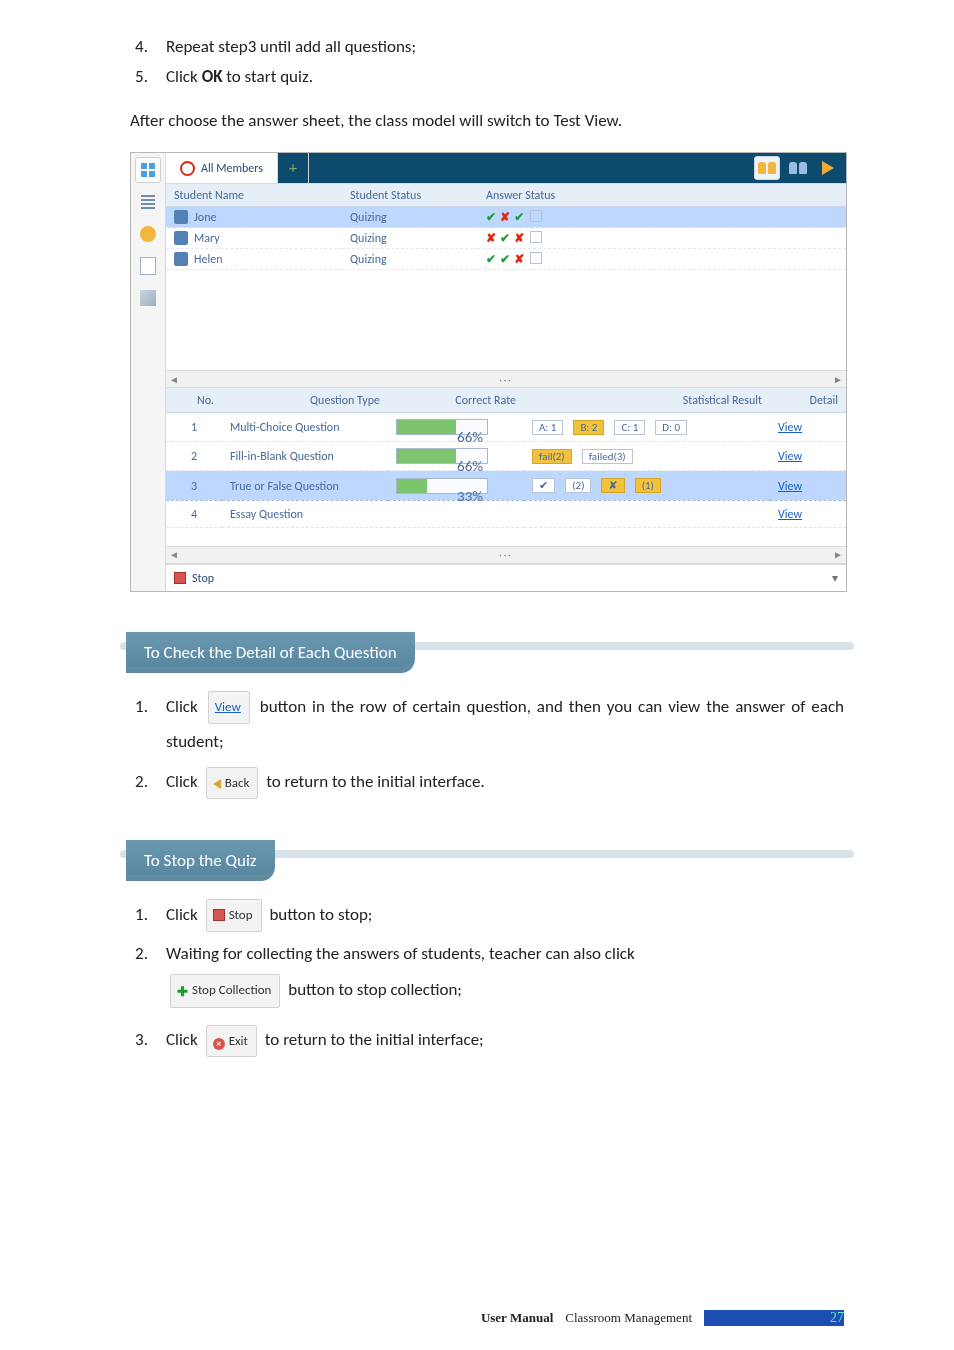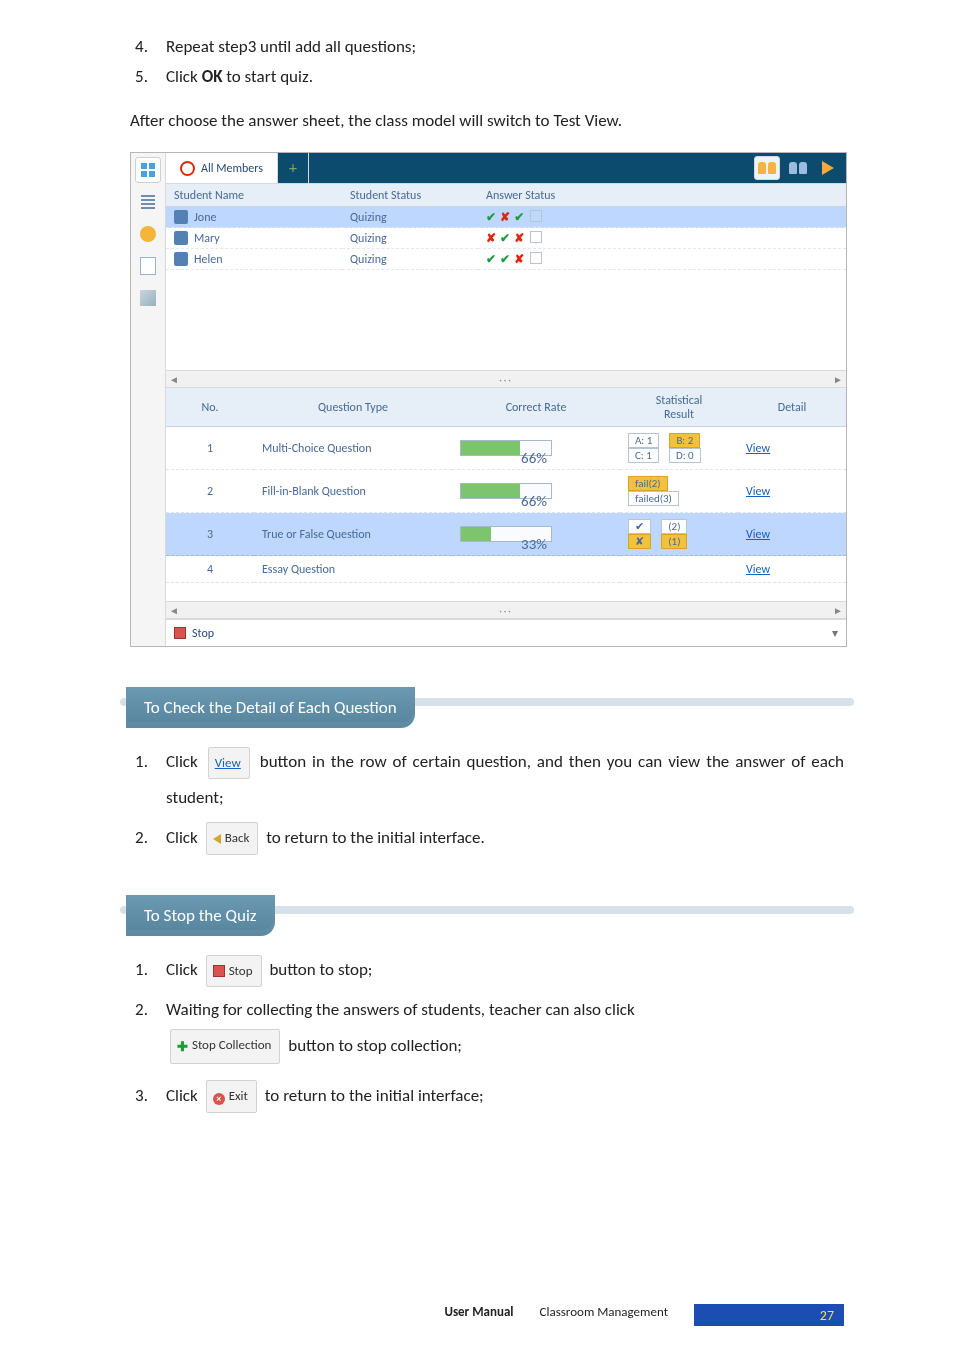--- a/index.html
+++ b/index.html
@@ -68,38 +68,38 @@
   .std-ic{display:inline-block;width:14px;height:14px;background:#5481b3;border-radius:2px;vertical-align:-3px;margin-right:6px;}
   .check{color:var(--green);font-weight:bold;margin-right:4px;}
   .cross{color:var(--red);font-weight:bold;margin-right:4px;}
   .sq{display:inline-block;width:10px;height:10px;border:1px solid #b6c4d6;vertical-align:-1px;margin-left:2px;}
   .gap{height:100px;}
   .scrollrow{display:flex;align-items:center;border-top:1px solid #d9d9d9;border-bottom:1px solid #d9d9d9;height:16px;background:#f1f1f1;font-size:10px;color:#888;}
   .scrollrow .arr{width:16px;text-align:center;}
   .scrollrow .track{flex:1;text-align:center;letter-spacing:2px;}
   
   .lower{width:100%;}
-  .lower th{background:var(--header-bg);font-weight:normal;text-align:center;padding:5px 24px;border-bottom:1px solid var(--grid);color:#486a9a;}
+  .lower th{background:var(--header-bg);font-weight:normal;text-align:right;padding:5px 8px;border-bottom:1px solid var(--grid);color:#486a9a;}
   .lower td{padding:6px 8px;border-bottom:1px dashed #dbe4ef;color:#486a9a;}
   .lower tr.sel td{background:var(--highlight);border-top:1px dashed #9cb9de;border-bottom:1px dashed #9cb9de;}
   .bar{display:inline-block;width:90px;height:14px;border:1px solid #a9b8cc;background:#f9fbff;position:relative;vertical-align:middle;}
   .bar .fill{position:absolute;left:0;top:0;bottom:0;background:#7cc56e;}
   .bar .lab{position:absolute;right:4px;top:10px;font-size:15px;line-height:14px;color:#486a9a;}
   .pill{display:inline-block;border:1px solid #b6c4d6;padding:0 6px;font-size:11px;margin-right:10px;color:#486a9a;background:#fff;}
   .pill.hi{background:#f2c23d;border-color:#d6a427;}
   .linkcell a{color:var(--link);text-decoration:underline;}
   .statusbar{display:flex;align-items:center;border-top:1px solid #d9d9d9;height:26px;padding:0 8px;gap:6px;}
   .statusbar .stopic{width:10px;height:10px;background:#d9534f;border:1px solid #9c332c;}
   .statusbar .tri{margin-left:auto;color:#777;}
   
-  .footer{position:absolute;bottom:24px;left:130px;right:110px;display:flex;font-size:13px;gap:26px;}
+  .footer{position:absolute;bottom:24px;left:130px;right:110px;display:flex;align-items:center;font-size:13px;gap:12px;font-family:Liberation Serif, serif;}
   .footer .label{font-weight:bold;}
   .footer .lbl2{}
   .footer .bar2{margin-left:auto;display:flex;align-items:center;}
-  .footer .tile{background:var(--page-footer);color:#fde047;width:140px;height:22px;display:flex;align-items:center;justify-content:flex-end;padding-right:10px;font-size:14px;}
+  .footer .tile{background:var(--page-footer);color:#5eead4;width:140px;height:16px;display:flex;align-items:center;justify-content:flex-end;font-size:14px;}
   b{font-weight:bold;}
 </style>
 </head>
 <body>
 
 <div class="page">
 
   <div class="ol-block">
     <div class="ol-item">
       <div class="ol-num">4.</div>

